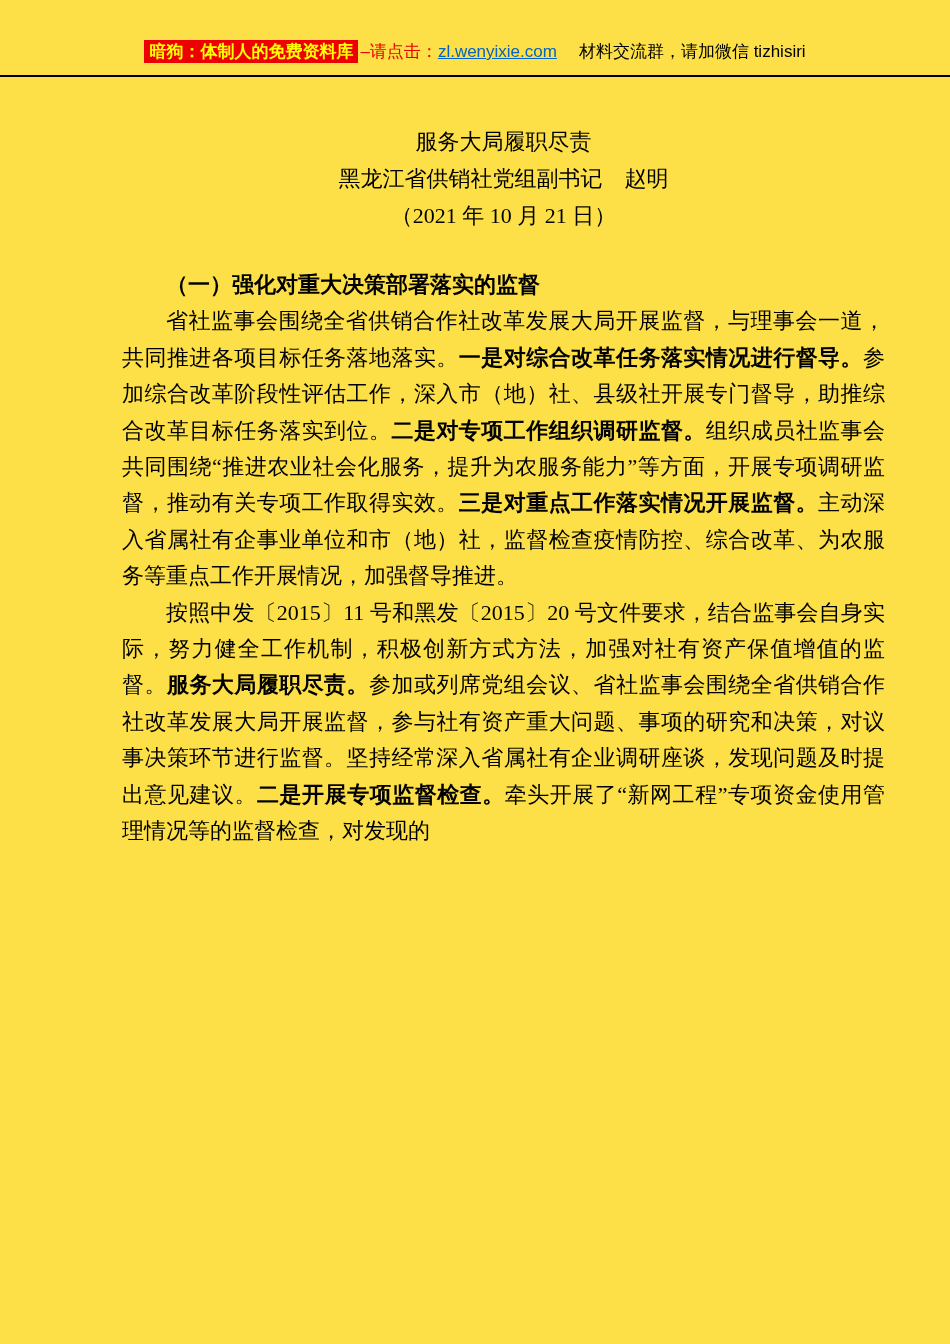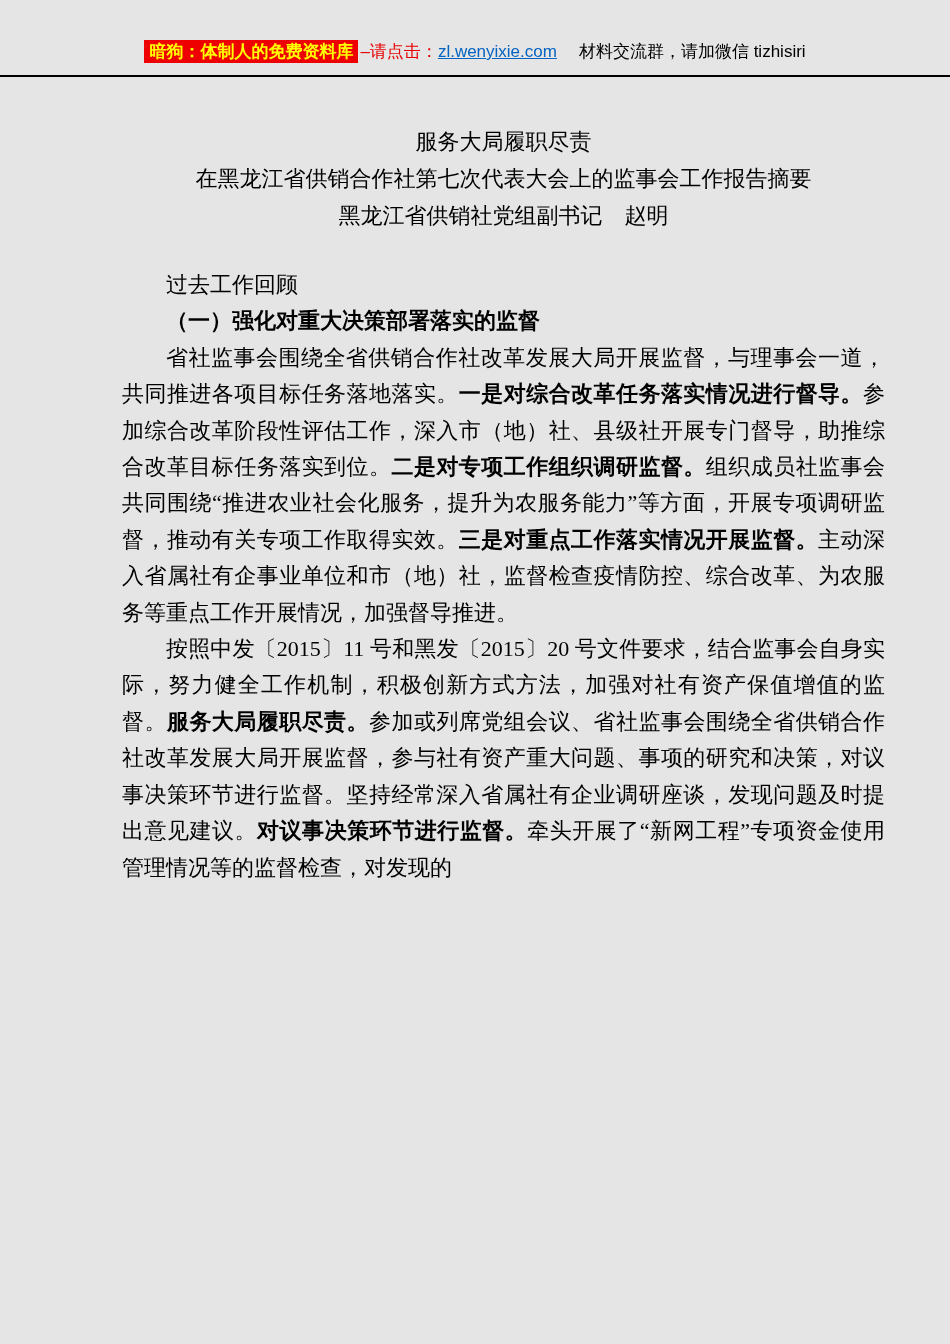--- a/index.html
+++ b/index.html
@@ -5,21 +5,21 @@
   * { margin: 0; padding: 0; box-sizing: border-box; }
   html, body { background: #ffffff; }
   body {
     font-family: "Liberation Serif", "DejaVu Serif", serif;
     color: var(--body-text, #000000);
   }
   .page {
     width: 950px;
     min-height: 1344px;
     margin: 0 auto;
-    background: #e5e5e5;
+    background: #fde047;
     overflow: hidden;
   }
   
   .promo {
     padding-top: 40px;
     text-align: center;
     font-size: 17px;
     line-height: 24px;
     font-family: "Liberation Sans", "DejaVu Sans", sans-serif;
     white-space: nowrap;
@@ -78,24 +78,23 @@
 
   <div class="promo">
     <span class="hl">暗狗：体制人的免费资料库</span><span class="prompt">–请点击：</span><a class="link">zl.wenyixie.com</a><span class="suffix">材料交流群，请加微信 tizhisiri</span>
   </div>
 
   <div class="divider"></div>
 
   <div class="doc">
     <div class="title-block">
         <div class="title-line">服务大局履职尽责</div>
-        <div class="title-line">在黑龙江省供销合作社第七次代表大会上的监事会工作报告摘要</div>
         <div class="title-line">黑龙江省供销社党组副书记　赵明</div>
+        <div class="title-line">（2021 年 10 月 21 日）</div>
       </div>
     <div class="doc-body">
-        <p class="para"><span>过去工作回顾</span></p>
         <p class="para heading"><span class="bold">（一）强化对重大决策部署落实的监督</span></p>
         <p class="para"><span>省社监事会围绕全省供销合作社改革发展大局开展监督，与理事会一道，共同推进各项目标任务落地落实。</span><span class="bold">一是对综合改革任务落实情况进行督导。</span><span>参加综合改革阶段性评估工作，深入市（地）社、县级社开展专门督导，助推综合改革目标任务落实到位。</span><span class="bold">二是对专项工作组织调研监督。</span><span>组织成员社监事会共同围绕“推进农业社会化服务，提升为农服务能力”等方面，开展专项调研监督，推动有关专项工作取得实效。</span><span class="bold">三是对重点工作落实情况开展监督。</span><span>主动深入省属社有企事业单位和市（地）社，监督检查疫情防控、综合改革、为农服务等重点工作开展情况，加强督导推进。</span></p>
-        <p class="para"><span>按照中发〔2015〕11 号和黑发〔2015〕20 号文件要求，结合监事会自身实际，努力健全工作机制，积极创新方式方法，加强对社有资产保值增值的监督。</span><span class="bold">服务大局履职尽责。</span><span>参加或列席党组会议、省社监事会围绕全省供销合作社改革发展大局开展监督，参与社有资产重大问题、事项的研究和决策，对议事决策环节进行监督。坚持经常深入省属社有企业调研座谈，发现问题及时提出意见建议。</span><span class="bold">对议事决策环节进行监督。</span><span>牵头开展了“新网工程”专项资金使用管理情况等的监督检查，对发现的</span></p>
+        <p class="para"><span>按照中发〔2015〕11 号和黑发〔2015〕20 号文件要求，结合监事会自身实际，努力健全工作机制，积极创新方式方法，加强对社有资产保值增值的监督。</span><span class="bold">服务大局履职尽责。</span><span>参加或列席党组会议、省社监事会围绕全省供销合作社改革发展大局开展监督，参与社有资产重大问题、事项的研究和决策，对议事决策环节进行监督。坚持经常深入省属社有企业调研座谈，发现问题及时提出意见建议。</span><span class="bold">二是开展专项监督检查。</span><span>牵头开展了“新网工程”专项资金使用管理情况等的监督检查，对发现的</span></p>
       </div>
   </div>
 
 </div>
 
 </body></html>

